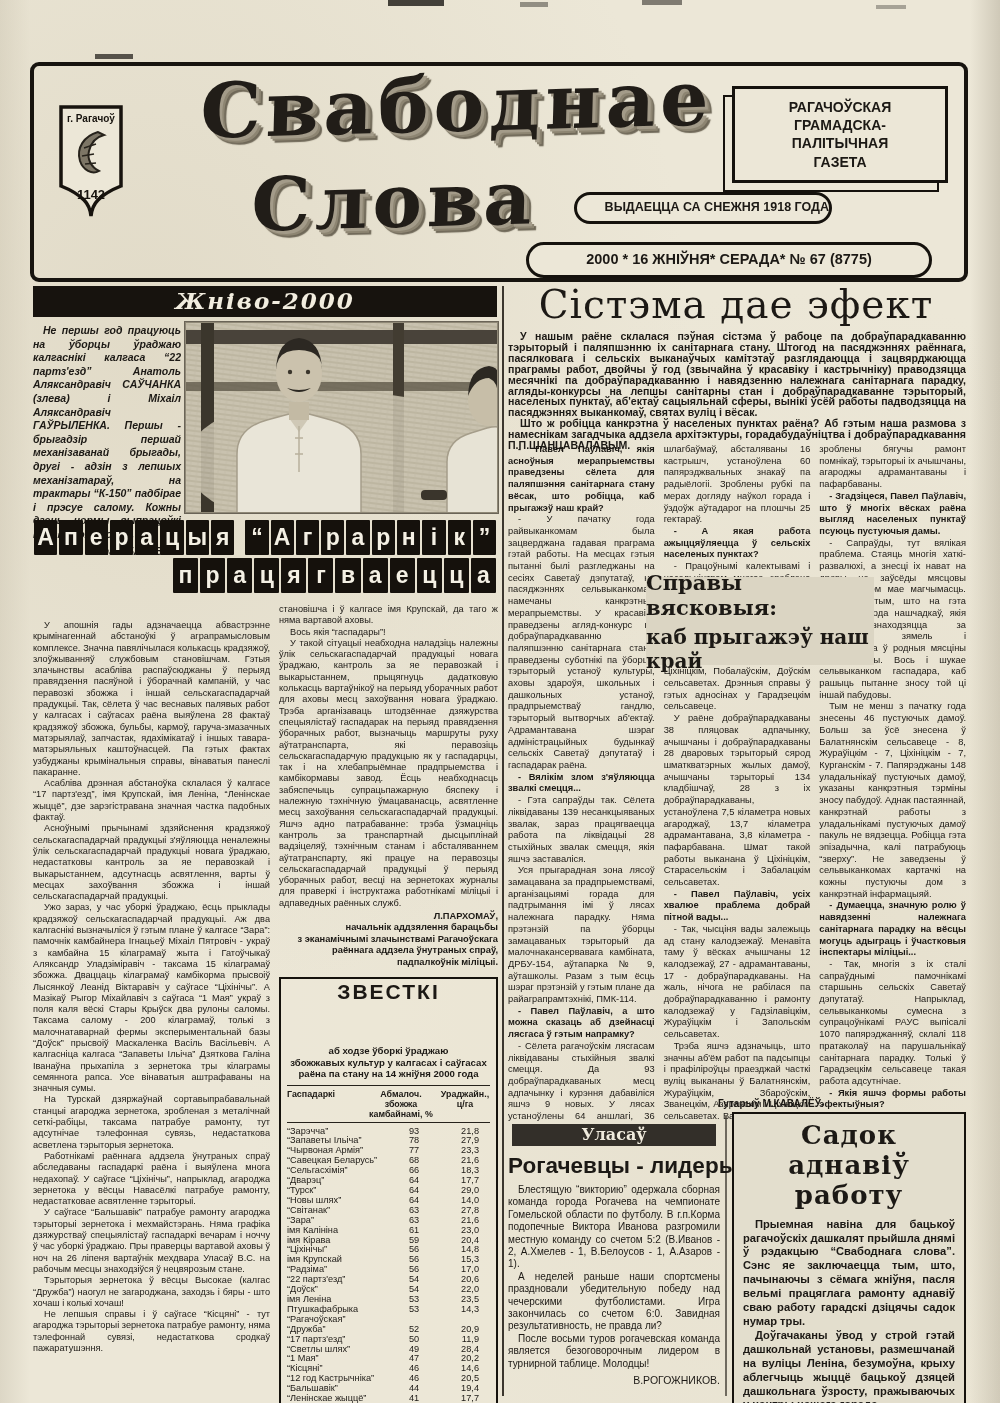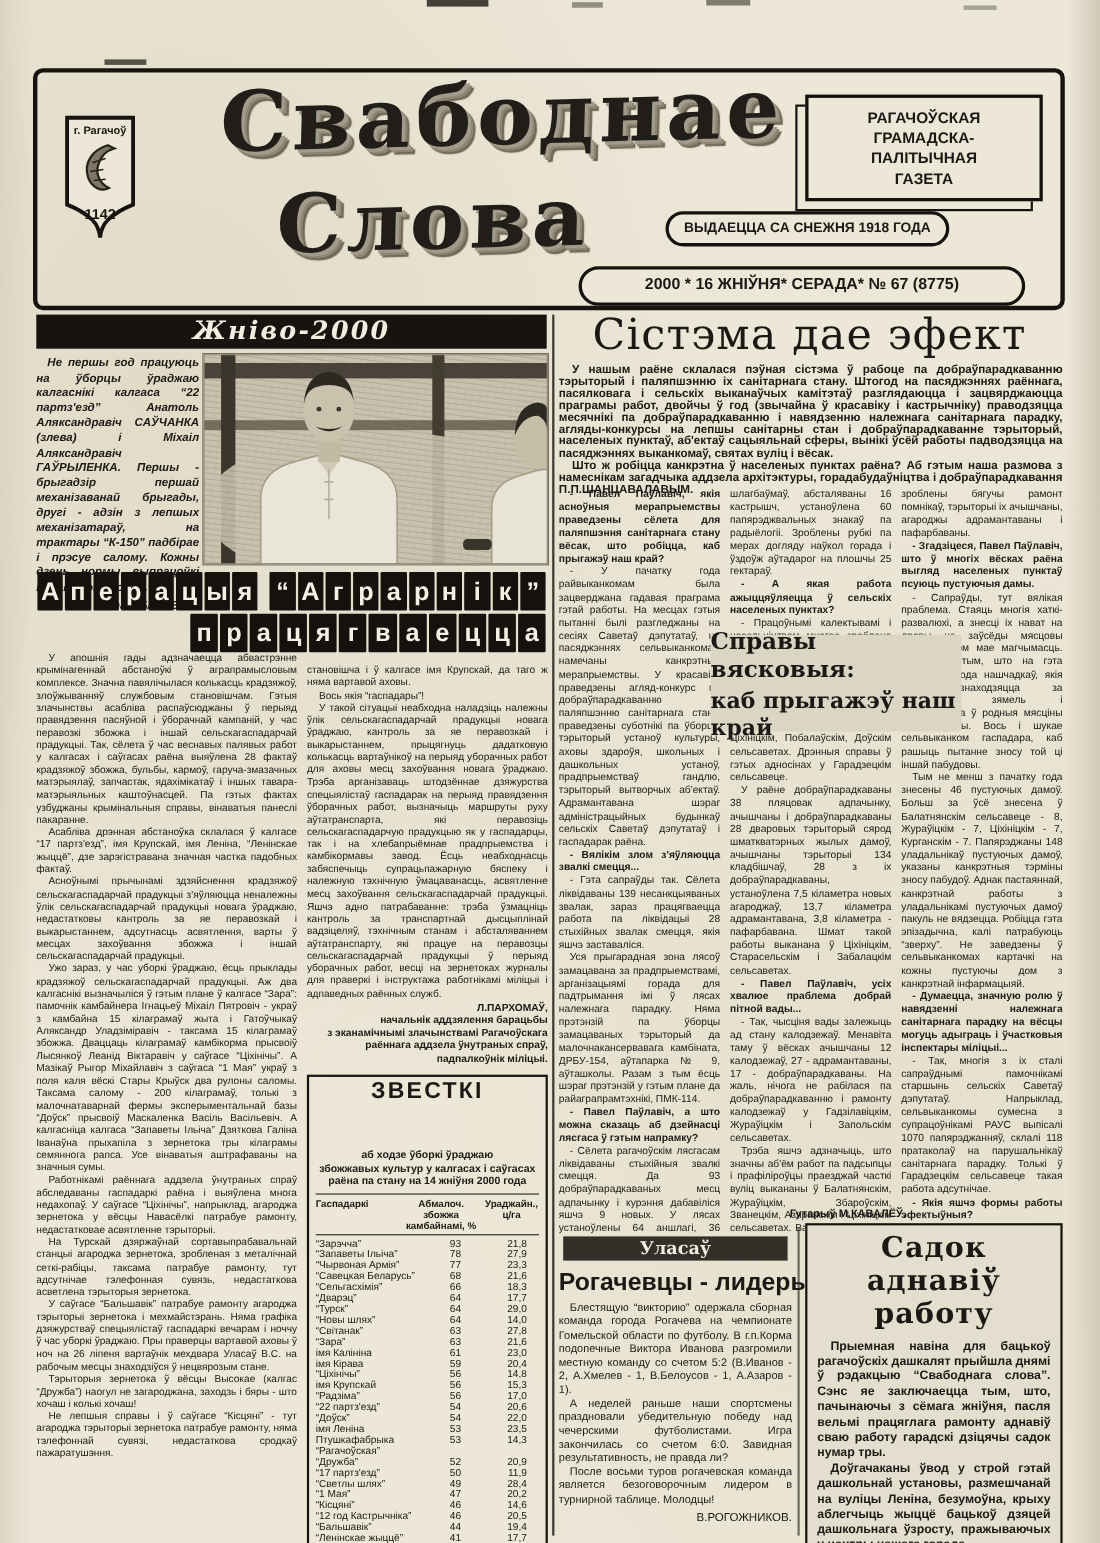--- a/index.html
+++ b/index.html
@@ -17,21 +17,21 @@
   .title-line{position:absolute;font-family:"DejaVu Serif",serif;font-weight:700;color:#211d18;
     transform:skewX(-3deg) rotate(-1.5deg);letter-spacing:5px;
     text-shadow:3px 3px 0 #a39b89,5px 5px 0 #8d8572,7px 7px 1px #6f6858;white-space:nowrap;}
   .title1{left:128px;top:-6px;width:590px;font-size:76px;text-align:center;}
   .title2{left:150px;top:92px;width:420px;font-size:74px;text-align:center;}
   .paper-type{position:absolute;right:16px;top:20px;width:198px;padding:9px 6px;
     border:3px solid #15120d;background:#ece7d7;text-align:center;font-weight:700;font-size:14px;line-height:1.3;
     box-shadow:-9px 9px 0 -2px #ece7d7,-9px 9px 0 0 #15120d;}
   .pill{position:absolute;border:3px solid #15120d;border-radius:19px;background:#ece7d7;
     text-align:center;font-weight:700;}
-  .pill-since{left:571px;top:126px;width:252px;height:26px;font-size:12.5px;line-height:25px;}
+  .pill-since{left:540px;top:126px;width:252px;height:26px;font-size:12.5px;line-height:25px;text-align:right;}
   .pill-issue{left:492px;top:176px;width:400px;height:30px;font-size:14.5px;line-height:29px;}
   
   .vrule{position:absolute;width:1.5px;background:#3b362e;}
   .vrule-main{left:502px;top:286px;height:1110px;}
   .vrule-bottom{left:725px;top:1116px;height:280px;opacity:.7;}
   
   .banner{position:absolute;left:33px;top:286px;width:464px;height:31px;background:#17130e;
     color:#f2eddf;font-family:"DejaVu Serif",serif;font-style:italic;font-weight:700;font-size:23px;
     text-align:center;line-height:30px;letter-spacing:2px;}
   .caption{position:absolute;left:33px;top:324px;width:148px;font-weight:700;font-style:italic;
@@ -39,21 +39,21 @@
   .caption .credit{text-align:right;font-style:italic;margin-top:3px;}
   .photo{position:absolute;left:184px;top:321px;width:313px;height:191px;border:1px solid #6a6457;}
   .tiles{position:absolute;display:flex;}
   .tiles1{left:33px;top:520px;width:464px;}
   .tiles2{left:172px;top:558px;width:325px;}
   .tile{flex:1 1 0;background:#15110c;color:#f4f0e4;text-align:center;font-weight:700;
     font-size:23px;line-height:35px;margin:0 1px;border-radius:1px;}
   .gap{flex:0 0 9px;}
   .acol{position:absolute;font-size:9.2px;line-height:11.3px;text-align:justify;}
   .acol p{margin:0;text-indent:11px;overflow-wrap:break-word;}
-  .acol1{left:33px;top:593px;width:237px;height:734px;overflow:hidden;}
+  .acol1{left:33px;top:620px;width:237px;height:734px;overflow:hidden;}
   .acol2{left:279px;top:604px;width:219px;}
   .acol2 p:first-child{text-indent:0;}
   .sig-block{margin-top:2px;text-align:right;font-weight:700;font-size:9.3px;line-height:11.4px;}
   
   .zvestki{border:2px solid #15120d;margin-top:9px;padding:5px 6px 6px;background:rgba(236,231,215,.6);}
   .z-title{text-align:center;font-weight:700;font-size:21px;letter-spacing:2px;margin:2px 0 1px;}
   .z-sub{text-align:center;font-weight:700;font-size:9.6px;line-height:11.4px;margin-top:48px;}
   .z-head{display:grid;grid-template-columns:78px 72px 56px;column-gap:0;font-weight:700;font-size:8.9px;
     line-height:10px;border-top:1px solid #26221b;border-bottom:1px solid #26221b;
     margin-top:5px;padding:3px 0;}
@@ -203,22 +203,22 @@
       <span class="tile">ц</span>
       <span class="tile">ц</span>
       <span class="tile">а</span>
     </div>
 
   <div class="acol acol1">
       <p>У апошнія гады адзначаецца абвастрэнне крымінагеннай абстаноўкі ў аграпрамысловым комплексе. Значна павялічылася колькасць крадзяжоў, злоўжыванняў службовым становішчам. Гэтыя злачынствы асабліва распаўсюджаны ў перыяд правядзення пасяўной і ўборачнай кампаній, у час перавозкі збожжа і іншай сельскагаспадарчай прадукцыі. Так, сёлета ў час веснавых палявых работ у калгасах і саўгасах раёна выяўлена 28 фактаў крадзяжоў збожжа, бульбы, кармоў, гаруча-змазачных матэрыялаў, запчастак, ядахімікатаў і іншых тавара-матэрыяльных каштоўнасцей. Па гэтых фактах узбуджаны крымінальныя справы, вінаватыя панеслі пакаранне.</p>
       <p>Асабліва дрэнная абстаноўка склалася ў калгасе “17 партз'езд”, імя Крупскай, імя Леніна, “Ленінскае жыццё”, дзе зарэгістравана значная частка падобных фактаў.</p>
       <p>Асноўнымі прычынамі здзяйснення крадзяжоў сельскагаспадарчай прадукцыі з'яўляюцца неналежны ўлік сельскагаспадарчай прадукцыі новага ўраджаю, недастатковы кантроль за яе перавозкай і выкарыстаннем, адсутнасць асвятлення, варты ў месцах захоўвання збожжа і іншай сельскагаспадарчай прадукцыі.</p>
       <p>Ужо зараз, у час уборкі ўраджаю, ёсць прыклады крадзяжоў сельскагаспадарчай прадукцыі. Аж два калгаснікі вызначыліся ў гэтым плане ў калгасе “Зара”: памочнік камбайнера Ігнацьеў Міхаіл Пятровіч - украў з камбайна 15 кілаграмаў жыта і Гатоўчыкаў Аляксандр Уладзіміравіч - таксама 15 кілаграмаў збожжа. Дваццаць кілаграмаў камбікорма прысвоіў Лысянкоў Леанід Віктаравіч у саўгасе “Ціхінічы”. А Мазікаў Рыгор Міхайлавіч з саўгаса “1 Мая” украў з поля каля вёскі Стары Крыўск два рулоны саломы. Таксама салому - 200 кілаграмаў, толькі з малочнатаварнай фермы эксперыментальнай базы “Доўск” прысвоіў Маскаленка Васіль Васільевіч. А калгасніца калгаса “Запаветы Ільіча” Дзяткова Галіна Іванаўна прыхапіла з зернетока тры кілаграмы семяннога рапса. Усе вінаватыя аштрафаваны на значныя сумы.</p>
+      <p>На Турскай дзяржаўнай сортавыпрабавальнай станцыі агароджа зернетока, зробленая з металічнай сеткі-рабіцы, таксама патрабуе рамонту, тут адсутнічае тэлефонная сувязь, недастаткова асветлена тэрыторыя зернетока.</p>
       <p>Работнікамі раённага аддзела ўнутраных спраў абследаваны гаспадаркі раёна і выяўлена многа недахопаў. У саўгасе “Ціхінічы”, напрыклад, агароджа зернетока у вёсцы Навасёлкі патрабуе рамонту, недастатковае асвятленне тэрыторыі.</p>
-      <p>На Турскай дзяржаўнай сортавыпрабавальнай станцыі агароджа зернетока, зробленая з металічнай сеткі-рабіцы, таксама патрабуе рамонту, тут адсутнічае тэлефонная сувязь, недастаткова асветлена тэрыторыя зернетока.</p>
       <p>У саўгасе “Бальшавік” патрабуе рамонту агароджа тэрыторыі зернетока і мехмайстэрань. Няма графіка дзяжурстваў спецыялістаў гаспадаркі вечарам і ноччу ў час уборкі ўраджаю. Пры праверцы вартавой аховы ў ноч на 26 ліпеня вартаўнік мехдвара Уласаў В.С. на рабочым месцы знаходзіўся ў нецвярозым стане.</p>
       <p>Тэрыторыя зернетока ў вёсцы Высокае (калгас “Дружба”) наогул не загароджана, заходзь і бяры - што хочаш і колькі хочаш!</p>
       <p>Не лепшыя справы і ў саўгасе “Кісцяні” - тут агароджа тэрыторыі зернетока патрабуе рамонту, няма тэлефоннай сувязі, недастаткова сродкаў пажаратушэння.</p>
     </div>
 
   <div class="acol acol2">
     <div>
         <p>становішча і ў калгасе імя Крупскай, да таго ж няма вартавой аховы.</p>
         <p>Вось якія “гаспадары”!</p>
         <p>У такой сітуацыі неабходна наладзіць належны ўлік сельскагаспадарчай прадукцыі новага ўраджаю, кантроль за яе перавозкай і выкарыстаннем, прыцягнуць дадатковую колькасць вартаўнікоў на перыяд уборачных работ для аховы месц захоўвання новага ўраджаю. Трэба арганізаваць штодзённае дзяжурства спецыялістаў гаспадарак на перыяд правядзення ўборачных работ, вызначыць маршруты руху аўтатранспарта, які перавозіць сельскагаспадарчую прадукцыю як у гаспадарцы, так і на хлебапрыёмнае прадпрыемства і камбікормавы завод. Ёсць неабходнасць забяспечыць супрацьпажарную бяспеку і належную тэхнічную ўмацаванасць, асвятленне месц захоўвання сельскагаспадарчай прадукцыі. Яшчэ адно патрабаванне: трэба ўзмацніць кантроль за транспартнай дысцыплінай вадзіцеляў, тэхнічным станам і абсталяваннем аўтатранспарту, які працуе на перавозцы сельскагаспадарчай прадукцыі ў перыяд уборачных работ, весці на зернетоках журналы для праверкі і інструктажа работнікамі міліцыі і адпаведных раённых служб.</p>

